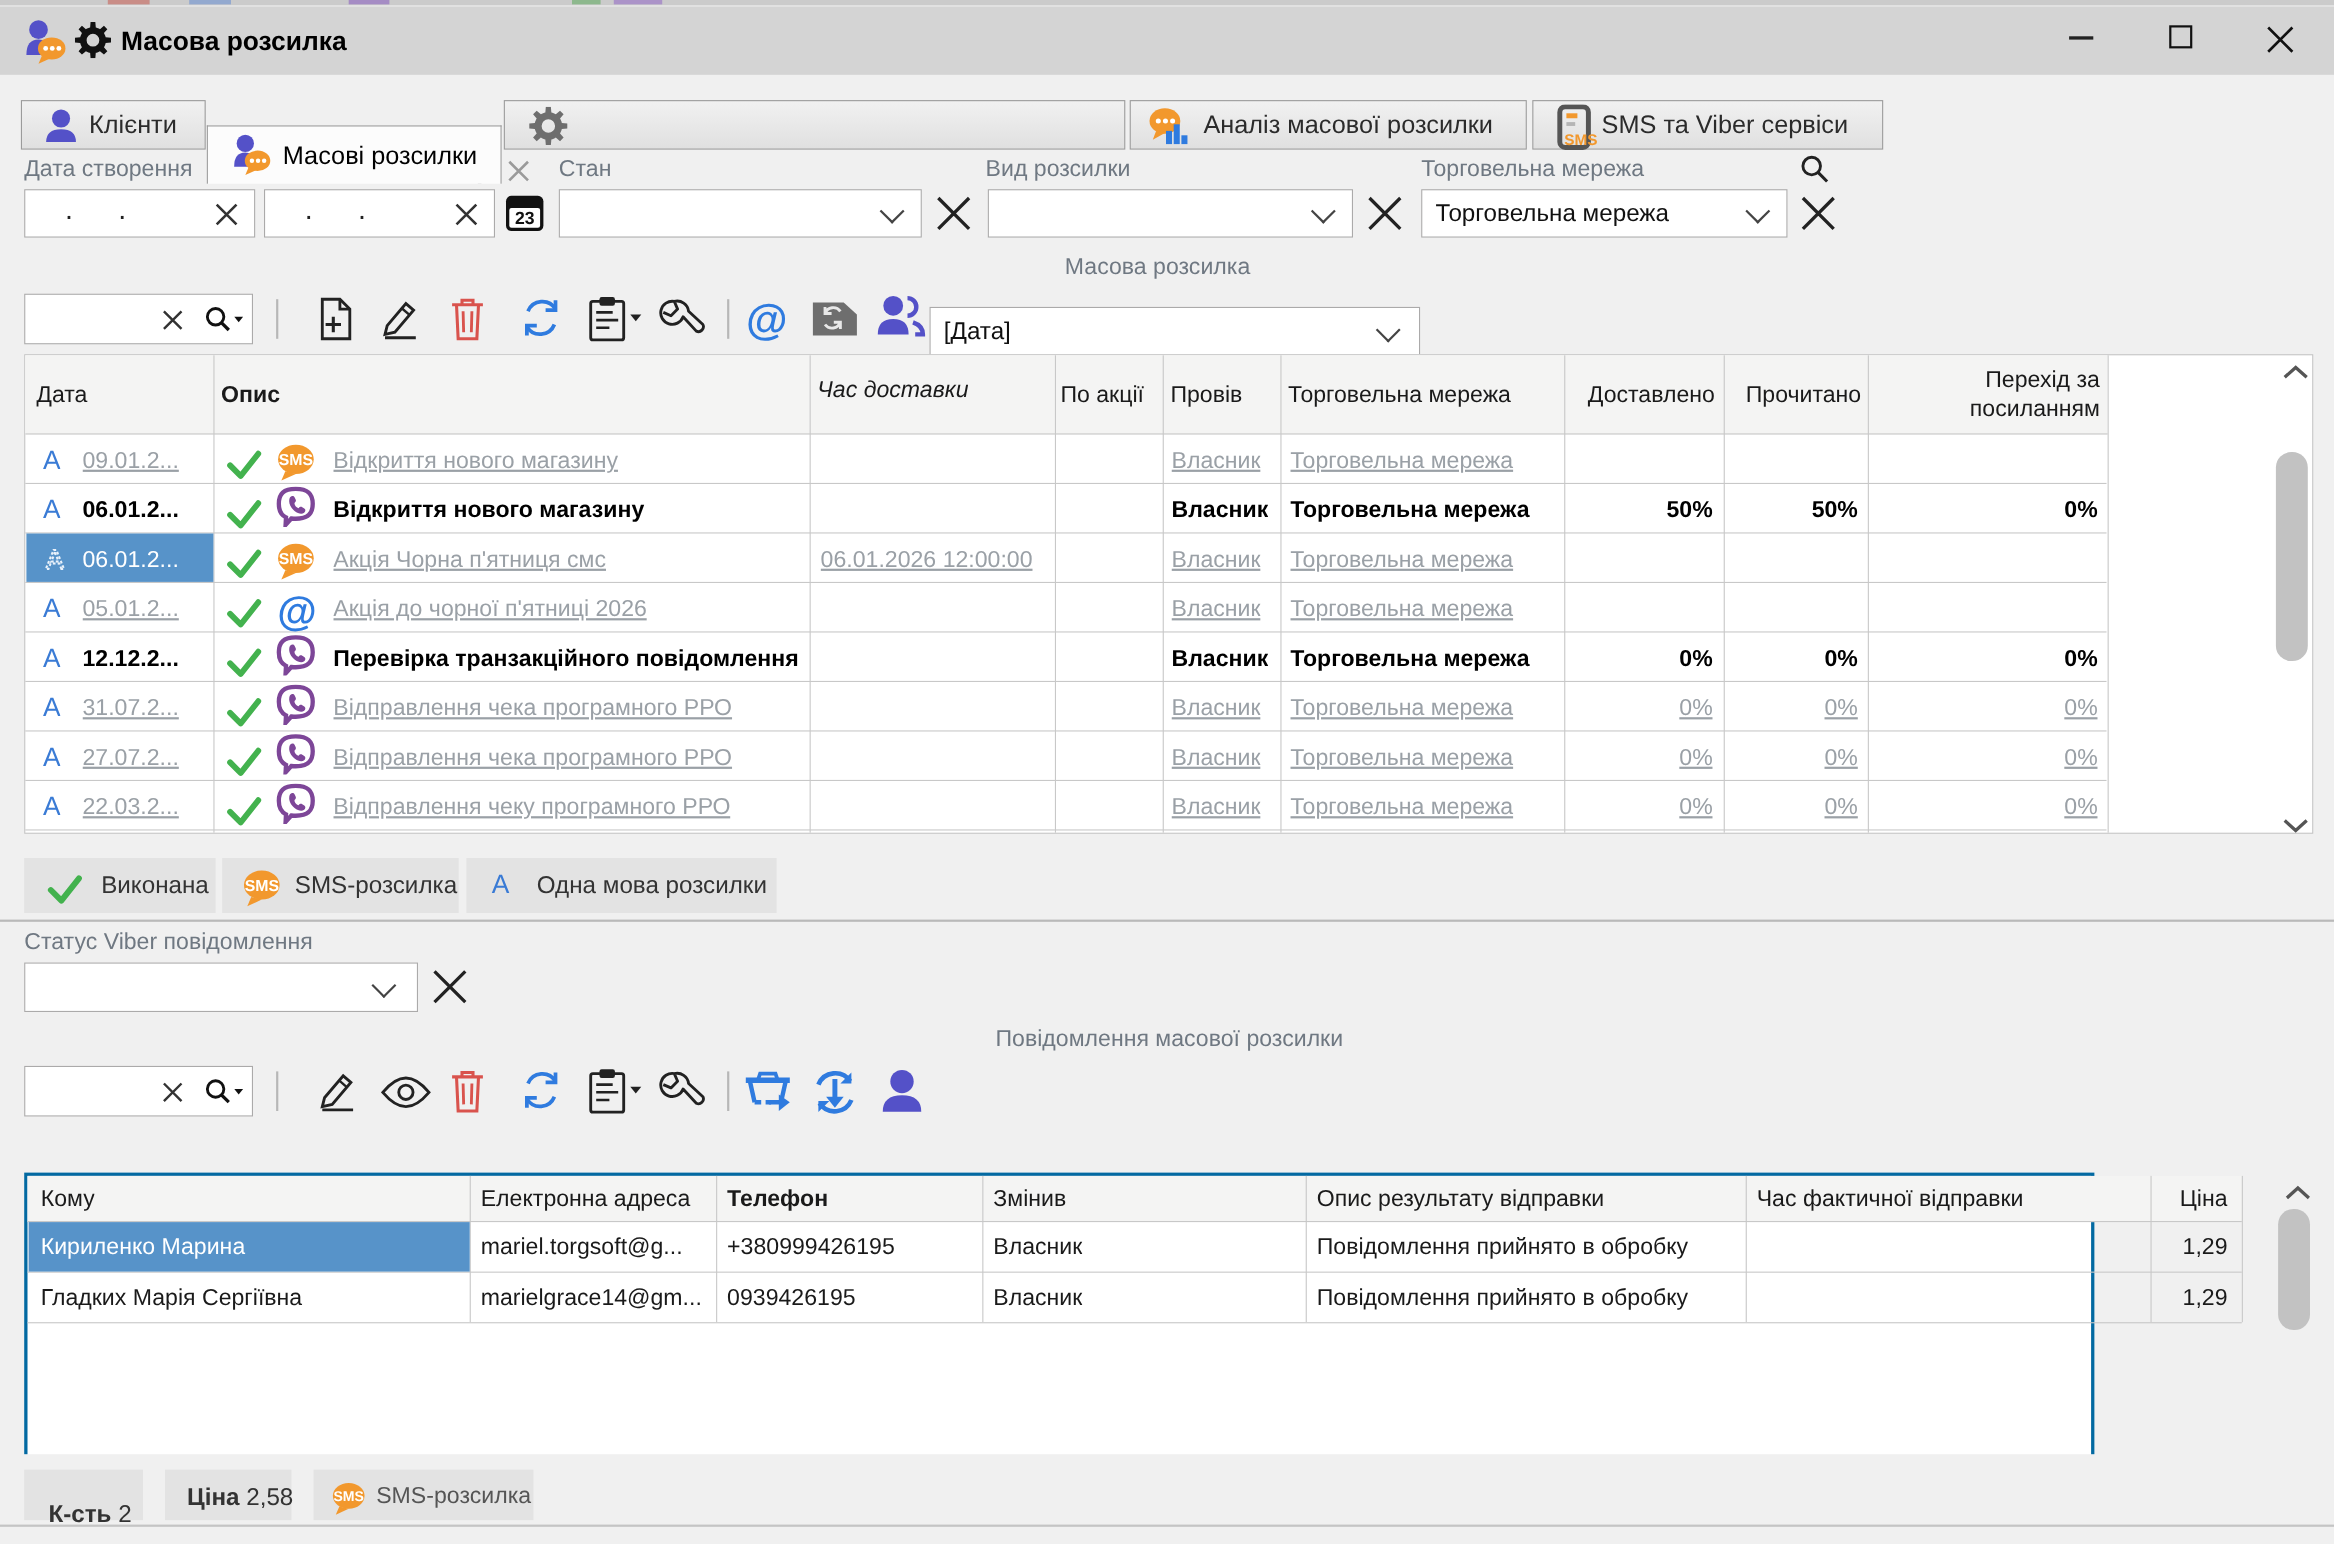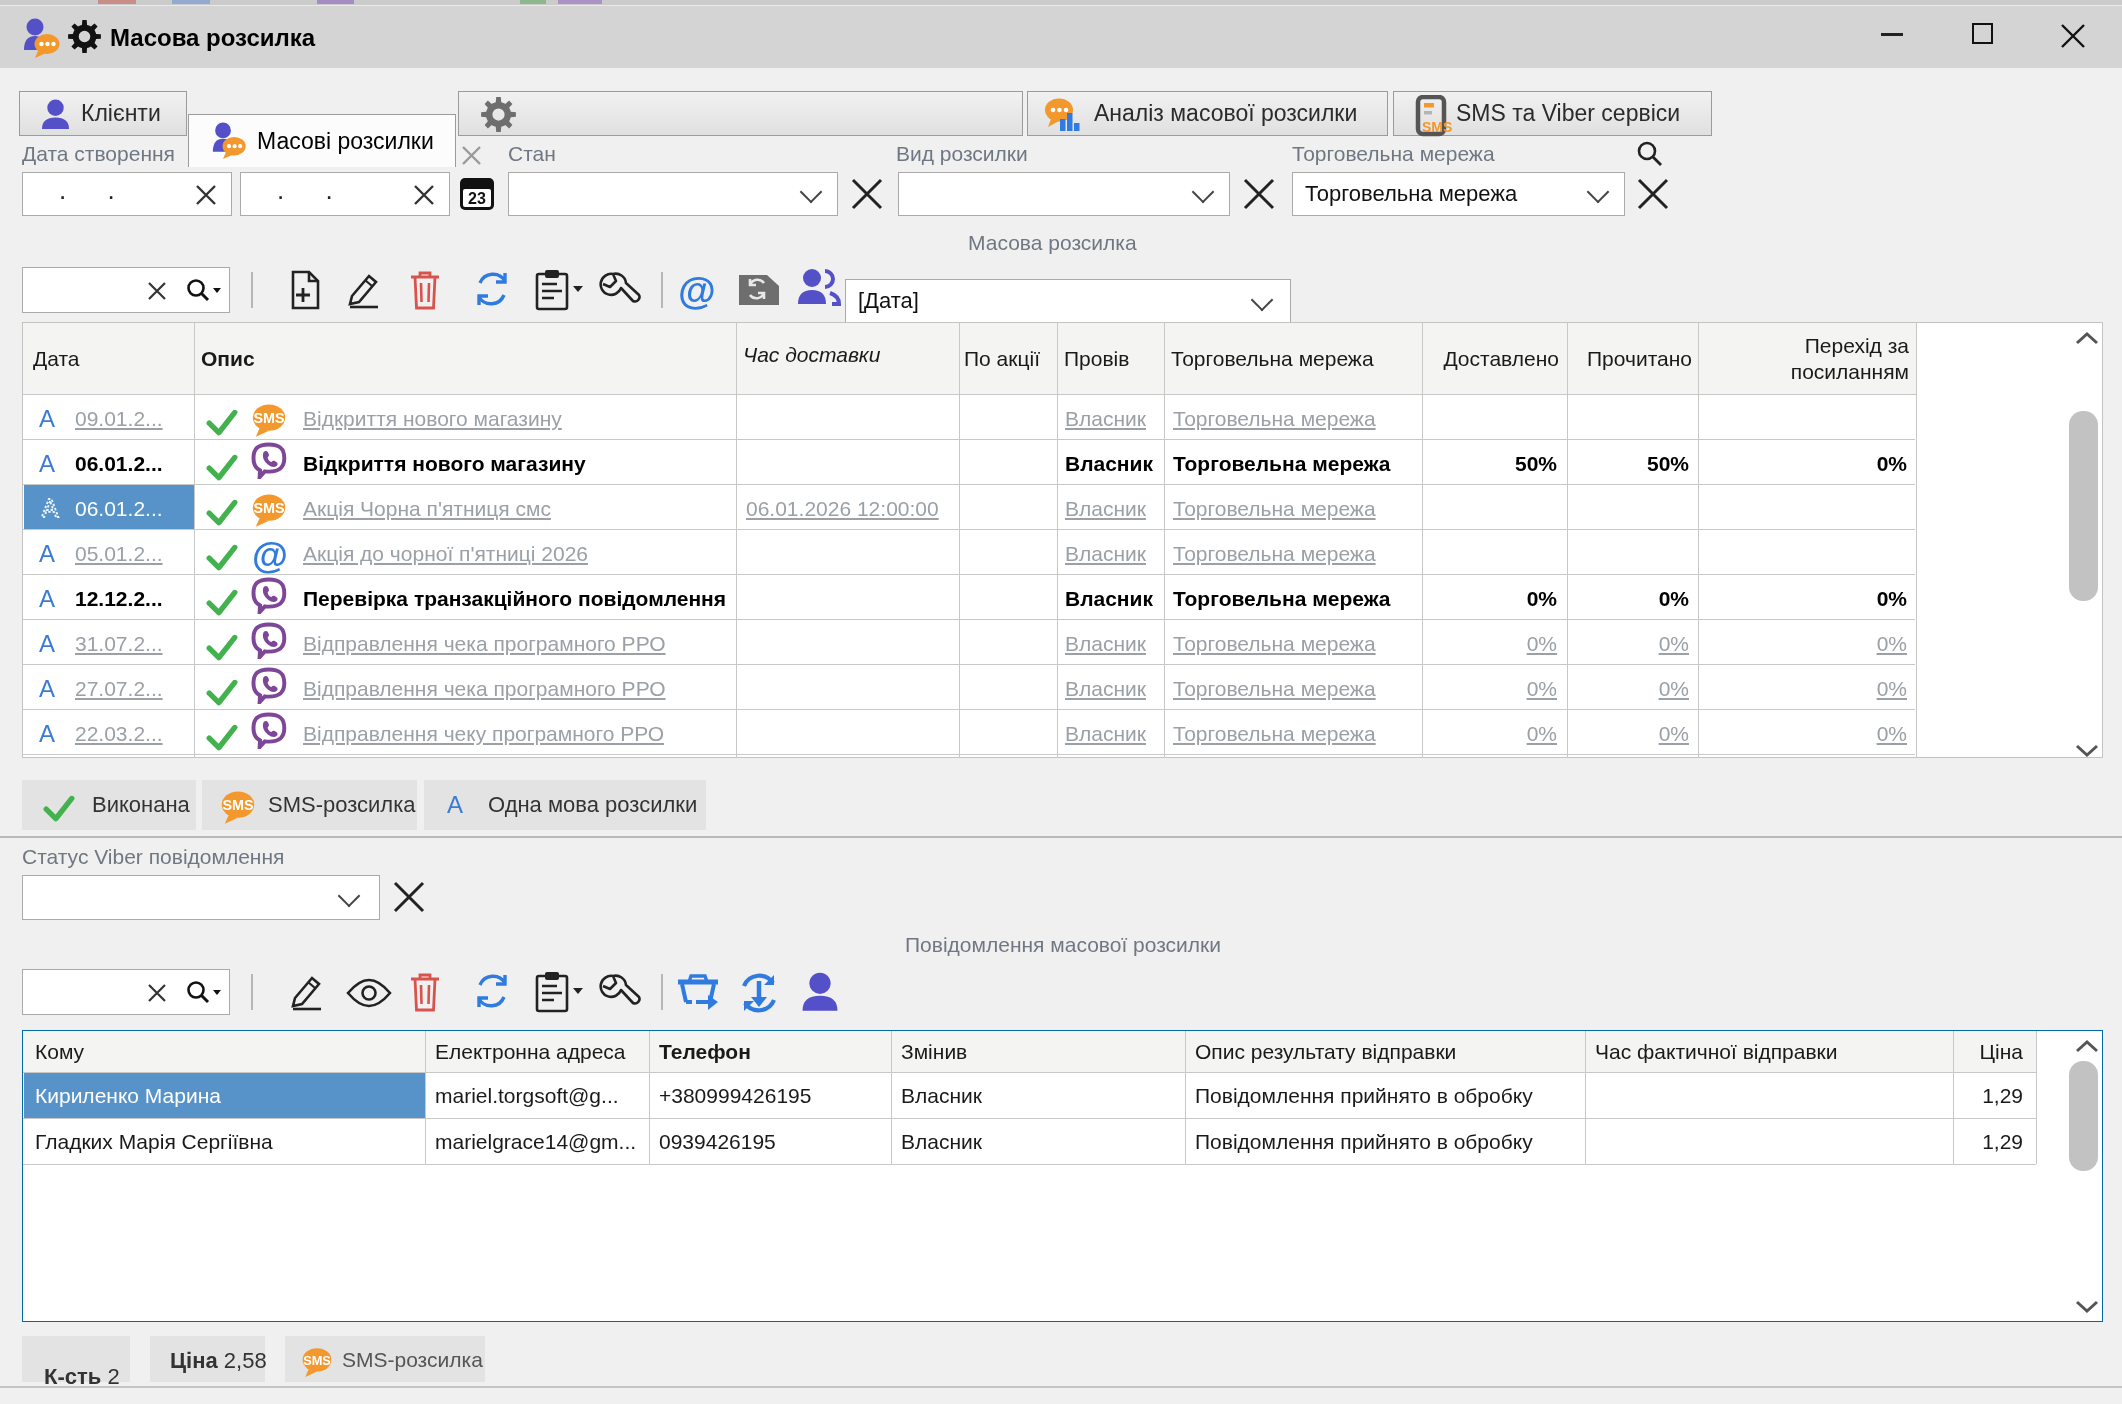--- a/index.html
+++ b/index.html
@@ -479,21 +479,21 @@
       <path d="M37 29 A16.5 16.5 0 0 1 8 32" fill="none" stroke="#2f7bdf" stroke-width="4.2"></path>
       <path d="M7 40 L7 30 L17 30 Z" fill="#2f7bdf"></path>
       <path d="M22 10 L22 27" stroke="#2f7bdf" stroke-width="4.5"></path>
       <path d="M14 26 L30 26 L22 36 Z" fill="#2f7bdf"></path>
     </svg>
 <svg class="abs" style="left:800px;top:11px" width="40" height="42" viewBox="0 0 32 32">
       <use href="#icoPerson"></use>
     </svg>
 </div>
 
-<div id="table2" class="abs" style="left:22px;top:1030px;width:2081px;height:292px;background:#fff;border:1px solid #0369a1;box-sizing:border-box;font-size:21px;">
+<div id="table2" class="abs" style="left:22px;top:1066px;width:1882px;height:292px;background:#fff;border:3px solid #0369a1;box-sizing:border-box;font-size:21px;">
   <div class="abs" style="left:0;top:0;width:2013px;height:41px;background:#f4f4f3;border-bottom:1px solid #c8c8c8;"></div>
   <div class="cell" style="left:12px;top:9px;">Кому</div>
   <div class="cell" style="left:412px;top:9px;">Електронна адреса</div>
   <div class="cell" style="left:636px;top:9px;font-weight:bold;">Телефон</div>
   <div class="cell" style="left:878px;top:9px;">Змінив</div>
   <div class="cell" style="left:1172px;top:9px;">Опис результату відправки</div>
   <div class="cell" style="left:1572px;top:9px;">Час фактичної відправки</div>
   <div class="cell" style="left:1930px;top:9px;width:70px;text-align:right;">Ціна</div>
   <div class="abs vg2" style="left:402px;"></div>
   <div class="abs vg2" style="left:626px;"></div>

